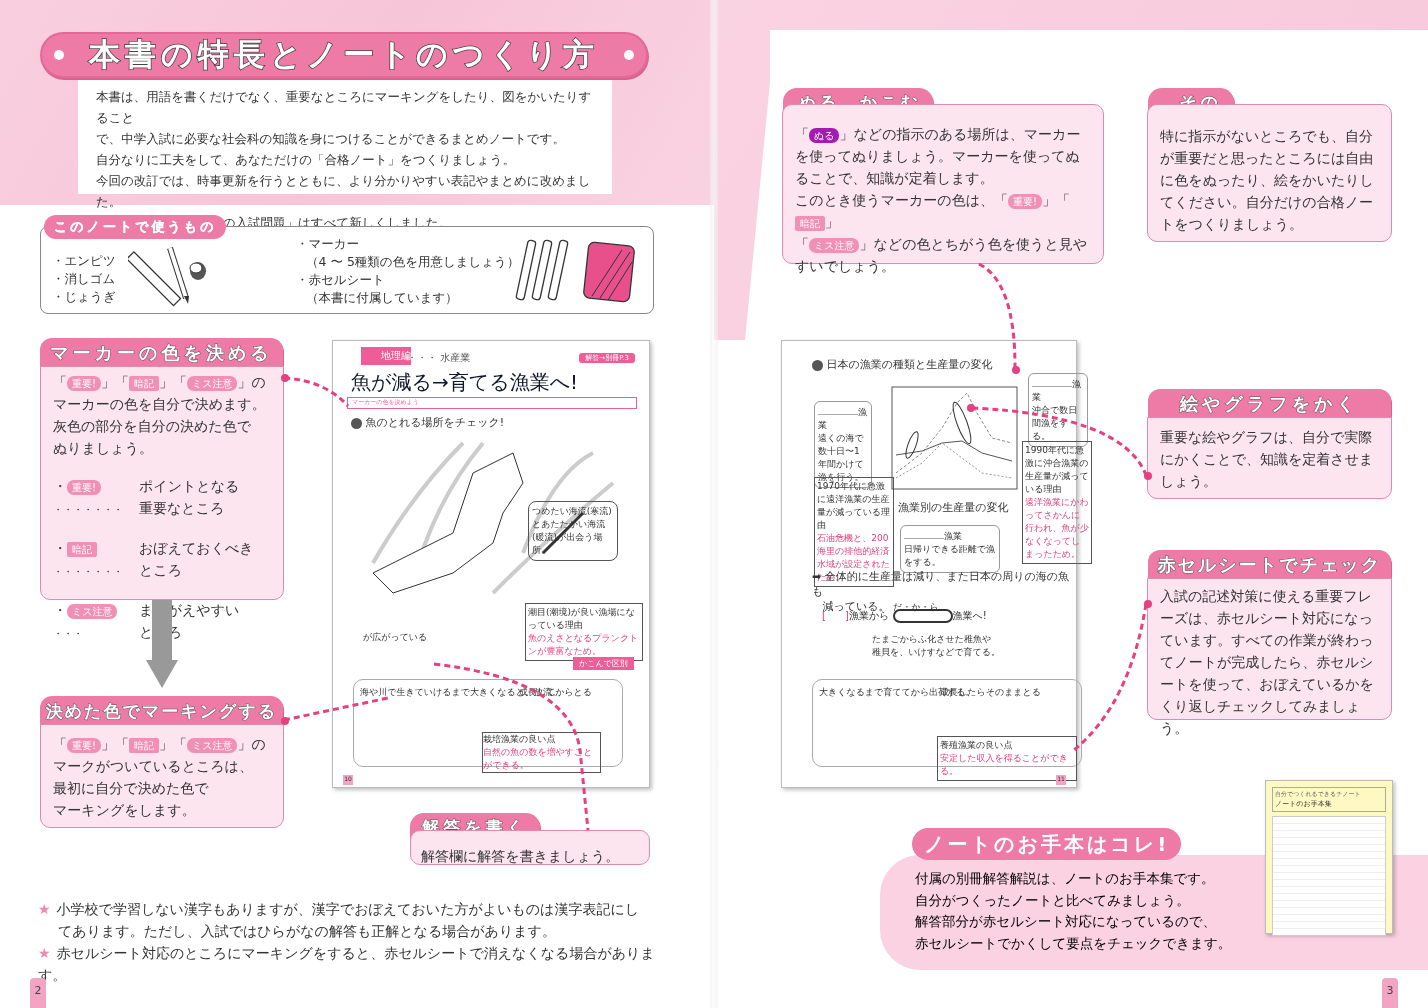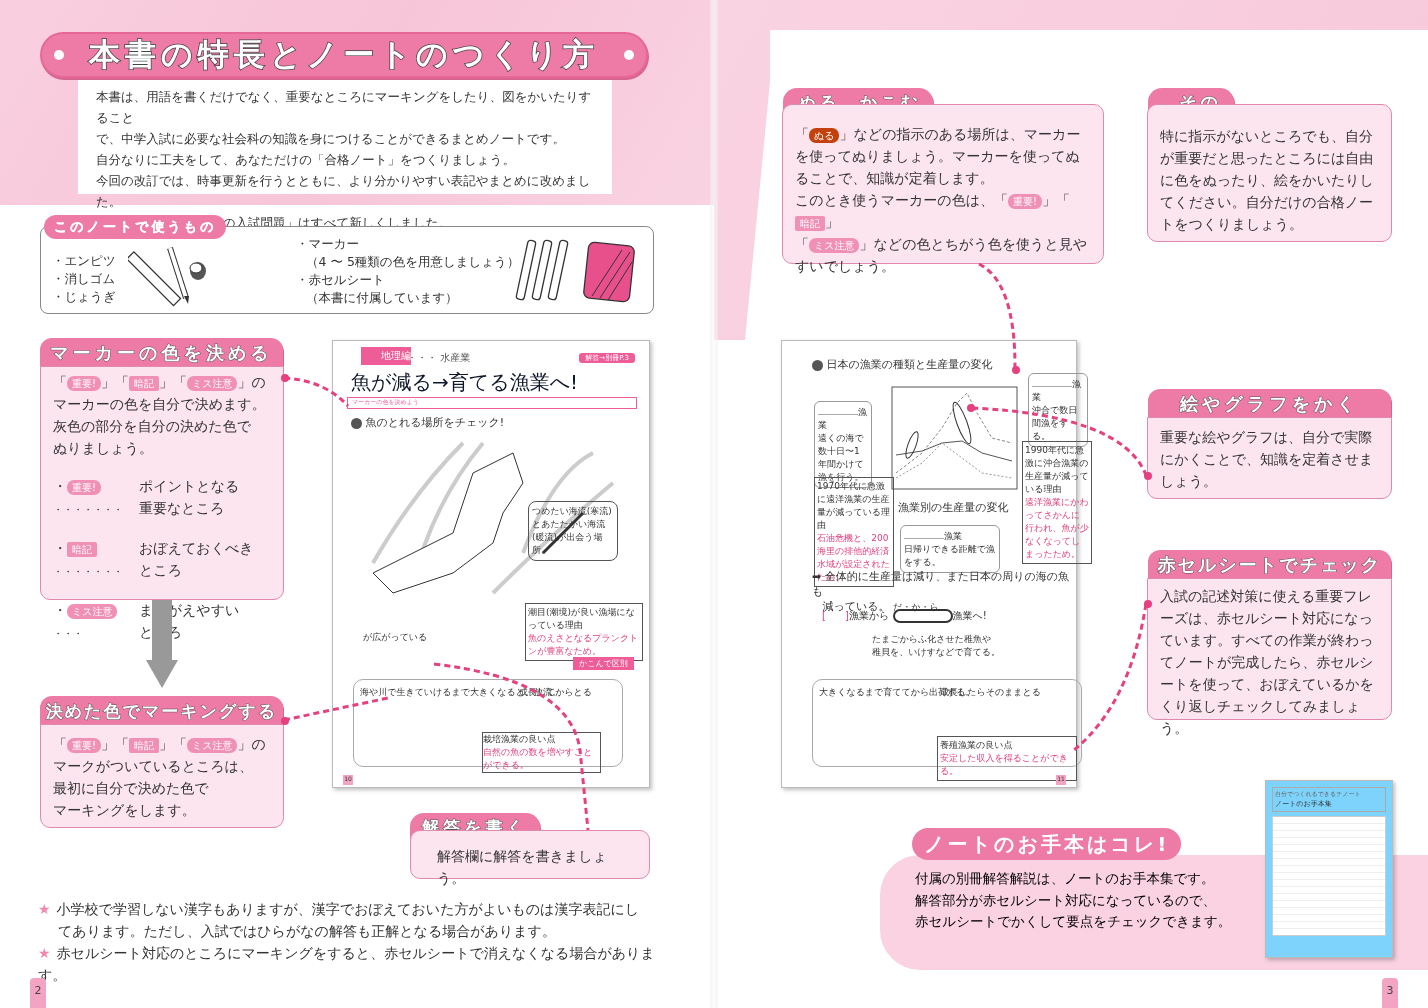--- a/index.html
+++ b/index.html
@@ -37,21 +37,21 @@
   .np-pink{color:#e0407f}
   .blank{display:inline-block;border-bottom:1px solid #aaa;width:40px;height:10px}
   .arrowdown{left:146px;top:600px;width:32px;height:90px}
   .notes-foot{left:38px;top:898px;width:630px;font-size:14px;line-height:22px;color:#333}
   .star{color:#f08ab0;margin-right:6px}
   .pgnum{width:16px;height:30px;background:#f4a4c3;border-radius:4px 4px 0 0;font-size:11px;color:#444;text-align:center;line-height:26px}
   
   .ex-band{left:880px;top:855px;width:548px;height:115px;background:#fad2e1;border-radius:40px 0 0 40px}
   .ex-title{left:912px;top:828px;height:32px;padding:0 12px;background:#ee7aa6;border-radius:16px;color:#fff;font-size:20px;font-weight:bold;letter-spacing:3px;line-height:32px}
   .ex-text{left:915px;top:868px;font-size:13.5px;line-height:21.5px;color:#000000}
-  .thumb{left:1265px;top:780px;width:128px;height:178px;background:#7dd3fc;border:1px solid #bbb;box-shadow:2px 2px 4px rgba(0,0,0,.25);font-size:6px;color:#666;padding:6px}
+  .thumb{left:1265px;top:780px;width:128px;height:154px;background:#fef9c3;border:1px solid #bbb;box-shadow:2px 2px 4px rgba(0,0,0,.25);font-size:6px;color:#666;padding:6px}
 </style>
 </head>
 <body>
 
 <div class="abs" id="bg-left-top"></div>
 <div class="abs" id="bg-right-top"></div>
 <div class="abs" style="left:770px;top:30px;width:658px;height:310px;background:#fff"></div>
 <div class="abs" style="left:745px;top:30px;width:30px;height:310px;background:#fff;clip-path:polygon(100% 0,100% 100%,0 100%)"></div>
 <div class="abs" id="bg-right-white2"></div>
 <div class="abs" id="spine"></div>
@@ -163,21 +163,21 @@
   <div style="position:absolute;left:240px;top:316px;background:#ee5d98;color:#fff;font-size:8px;padding:1px 6px">かこんで区別</div>
   <div class="np-text" style="position:absolute;left:20px;top:338px;width:270px;height:88px;border:1.5px solid #aaa;border-radius:10px;padding:6px">
     <div>海や川で生きていけるまで大きくなると、放流。</div>
     <div style="position:absolute;right:30px;top:6px">成長してからとる</div>
     <div style="position:absolute;left:128px;top:52px;border:1px solid #555;padding:0;width:119px"><span>栽培漁業の良い点</span><br><span class="np-pink">自然の魚の数を増やすことができる。</span></div>
   </div>
   <div style="position:absolute;left:10px;bottom:2px;width:10px;height:10px;background:#f4a4c3;font-size:6px;text-align:center">10</div>
 </div>
 
 <div class="abs ptab-pill" style="left:410px;top:813px;width:130px;border-radius:14px 14px 0 0">解答を書く</div>
-<div class="abs pbox" style="left:410px;top:830px;width:240px;height:49px;padding:14px 26px">
+<div class="abs pbox" style="left:410px;top:830px;width:240px;height:35px;padding:14px 10px">
   <span>解答欄に解答を書きましょう。</span>
 </div>
 
 <div class="dot-pk" style="left:281px;top:374px"></div>
 <svg class="abs" style="left:284px;top:370px" width="70" height="40">
     <path d="M0 8 Q40 10 64 36" fill="none" stroke="#e5407f" stroke-width="3" stroke-dasharray="6,4"></path>
   </svg>
 <div class="dot-pk" style="left:281px;top:717px"></div>
 <svg class="abs" style="left:284px;top:694px" width="110" height="32">
     <path d="M0 26 L104 4" fill="none" stroke="#e5407f" stroke-width="3" stroke-dasharray="6,4"></path>
@@ -188,21 +188,21 @@
 
 <div class="abs notes-foot">
   <div><span class="star">★</span><span>小学校で学習しない漢字もありますが、漢字でおぼえておいた方がよいものは漢字表記にし</span></div>
   <div style="padding-left:20px">てあります。ただし、入試ではひらがなの解答も正解となる場合があります。</div>
   <div><span class="star">★</span><span>赤セルシート対応のところにマーキングをすると、赤セルシートで消えなくなる場合があります。</span></div>
 </div>
 <div class="abs pgnum" style="left:30px;top:978px">2</div>
 
 <div class="abs ptab-pill" style="left:783px;top:88px;width:150px;border-radius:14px 14px 0 0;letter-spacing:3px">ぬる，かこむ</div>
 <div class="abs pbox" style="left:782px;top:104px;width:322px;height:160px;padding:18px 12px;font-size:14px;line-height:22px">
-  <div><span>「</span><span class="tag" style="background:#c2410c">ぬる</span><span>」などの指示のある場所は、マーカー</span></div>
+  <div><span>「</span><span class="tag" style="background:#a21caf">ぬる</span><span>」などの指示のある場所は、マーカー</span></div>
   <div>を使ってぬりましょう。マーカーを使ってぬ</div>
   <div>ることで、知識が定着します。</div>
   <div><span>このとき使うマーカーの色は、「</span><span class="tag">重要!</span>」「<span class="tag flat">暗記</span>」</div>
   <div>「<span class="tag">ミス注意</span><span>」などの色とちがう色を使うと見や</span></div>
   <div>すいでしょう。</div>
 </div>
 
 <div class="abs ptab-pill" style="left:1148px;top:88px;width:86px;border-radius:14px 14px 0 0">その他</div>
 <div class="abs pbox" style="left:1147px;top:104px;width:245px;height:138px;padding:20px 12px">
   <div>特に指示がないところでも、自分</div>
@@ -270,20 +270,21 @@
 <div class="dot-pk" style="left:1144px;top:472px"></div>
 <div class="dot-pk" style="left:1144px;top:600px"></div>
 <svg class="abs" style="left:1070px;top:604px" width="80" height="150">
     <path d="M76 0 Q60 100 4 146" fill="none" stroke="#e5407f" stroke-width="3" stroke-dasharray="6,4"></path>
   </svg>
 
 <div class="abs ex-band"></div>
 <div class="abs ex-title">ノートのお手本はコレ!</div>
 <div class="abs ex-text">
   <div>付属の別冊解答解説は、ノートのお手本集です。</div>
+  <div>自分がつくったノートと比べてみましょう。</div>
   <div>解答部分が赤セルシート対応になっているので、</div>
   <div>赤セルシートでかくして要点をチェックできます。</div>
 </div>
 <div class="abs thumb">
   <div style="border:1px solid #aaa;padding:2px;margin-bottom:4px">
     <div>自分でつくれるできるチノート</div>
     <div style="font-size:7px;color:#333">ノートのお手本集</div>
   </div>
   <div style="height:120px;background:repeating-linear-gradient(0deg,#fff 0,#fff 6px,#eee 6px,#eee 7px);border:1px solid #ccc"></div>
 </div>

